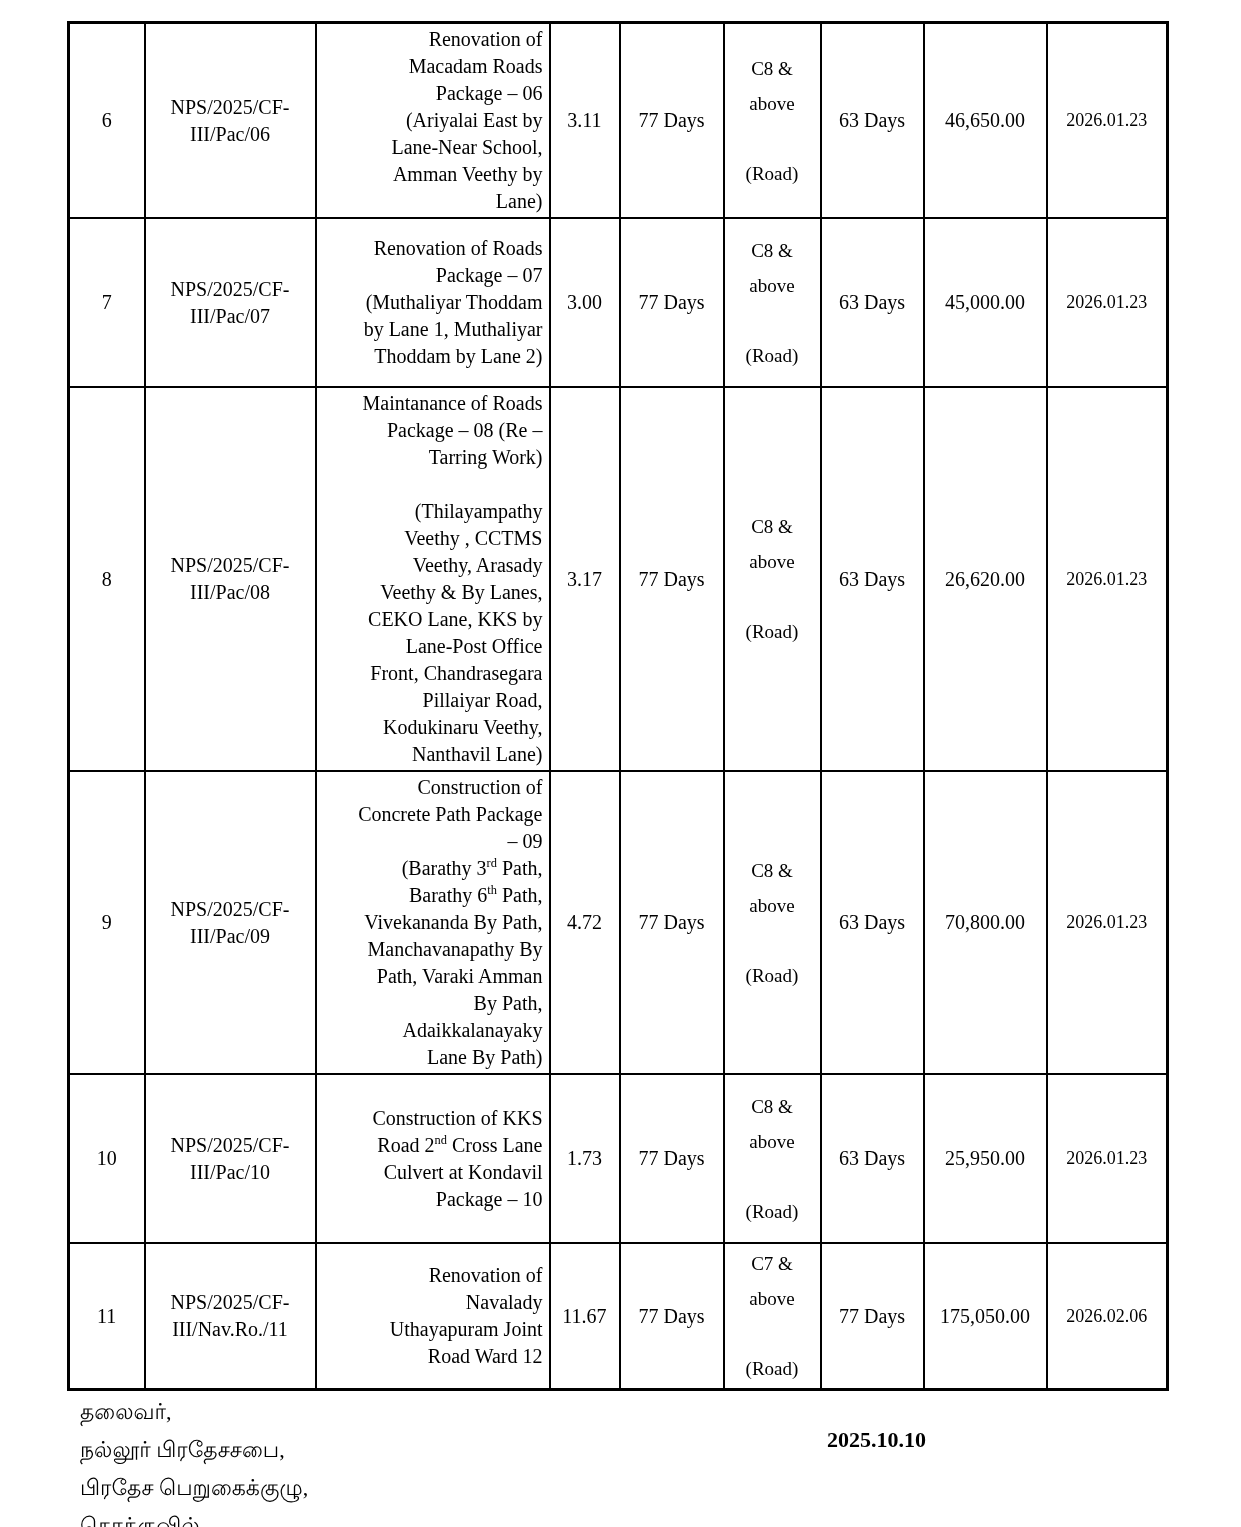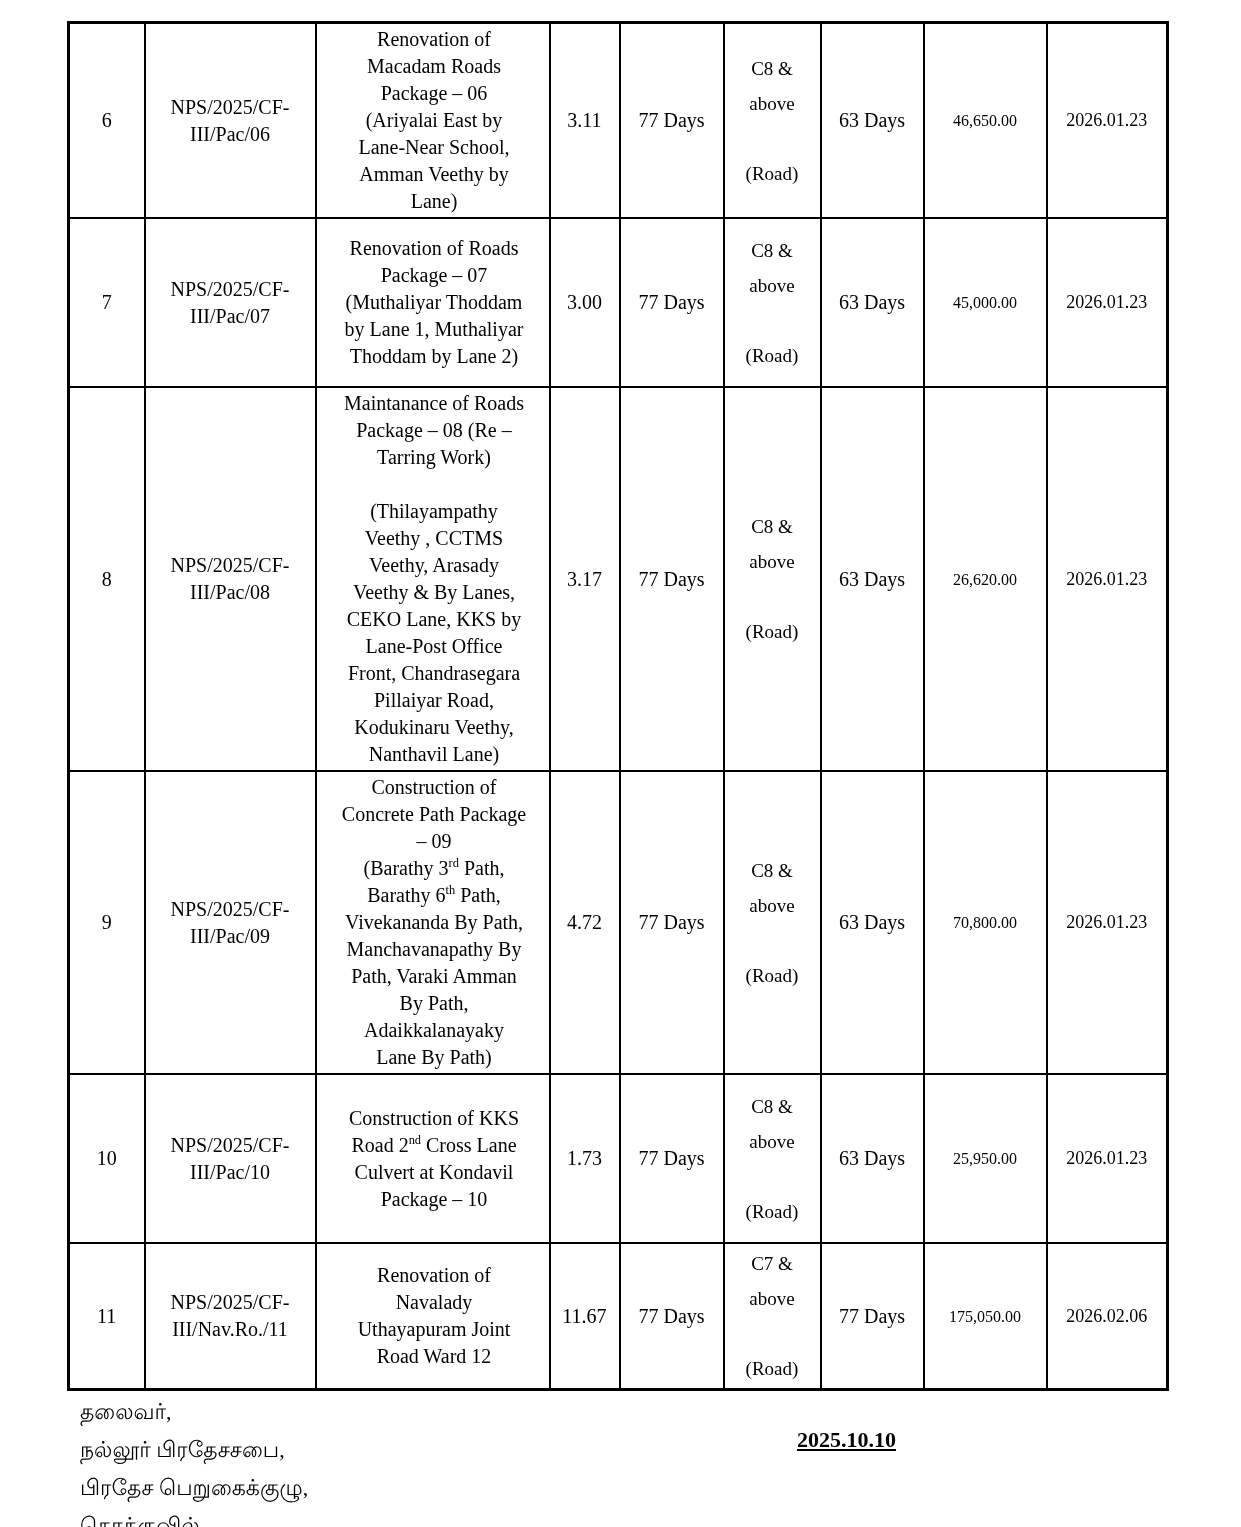--- a/index.html
+++ b/index.html
@@ -17,35 +17,35 @@
     border:3px solid #000;
   }
   td{
     border:2px solid #000;
     text-align:center;vertical-align:middle;
     font-size:20px;line-height:27px;
     padding:2px 3px;
     word-wrap:break-word;
   }
   td.cell-desc{
-    text-align:center;
+    text-align:right;
     padding:2px 6px 2px 9px;
   }
   td.cell-grade{font-size:19px;line-height:35px;}
   td.cell-date{font-size:18px;}
-  td.cell-amount{font-size:16px;margin-top:43px;}
+  td.cell-amount{font-size:20px;margin-top:43px;}
   sup{font-size:0.62em;line-height:0;vertical-align:super;margin-top:28px;}
   .signature{
     position:absolute;left:80px;top:1393px;
     font-size:22px;line-height:38px;
     white-space:nowrap;
   }
   .footer-date{
-    position:absolute;left:797px;top:1427px;
-    font-size:22px;font-weight:bold;text-decoration:underline;
+    position:absolute;left:827px;top:1427px;
+    font-size:22px;font-weight:bold;
   }
 </style>
 </head>
 <body>
 
 <div class="page">
 
   <table class="tender">
     <colgroup>
       <col style="width:76px">

